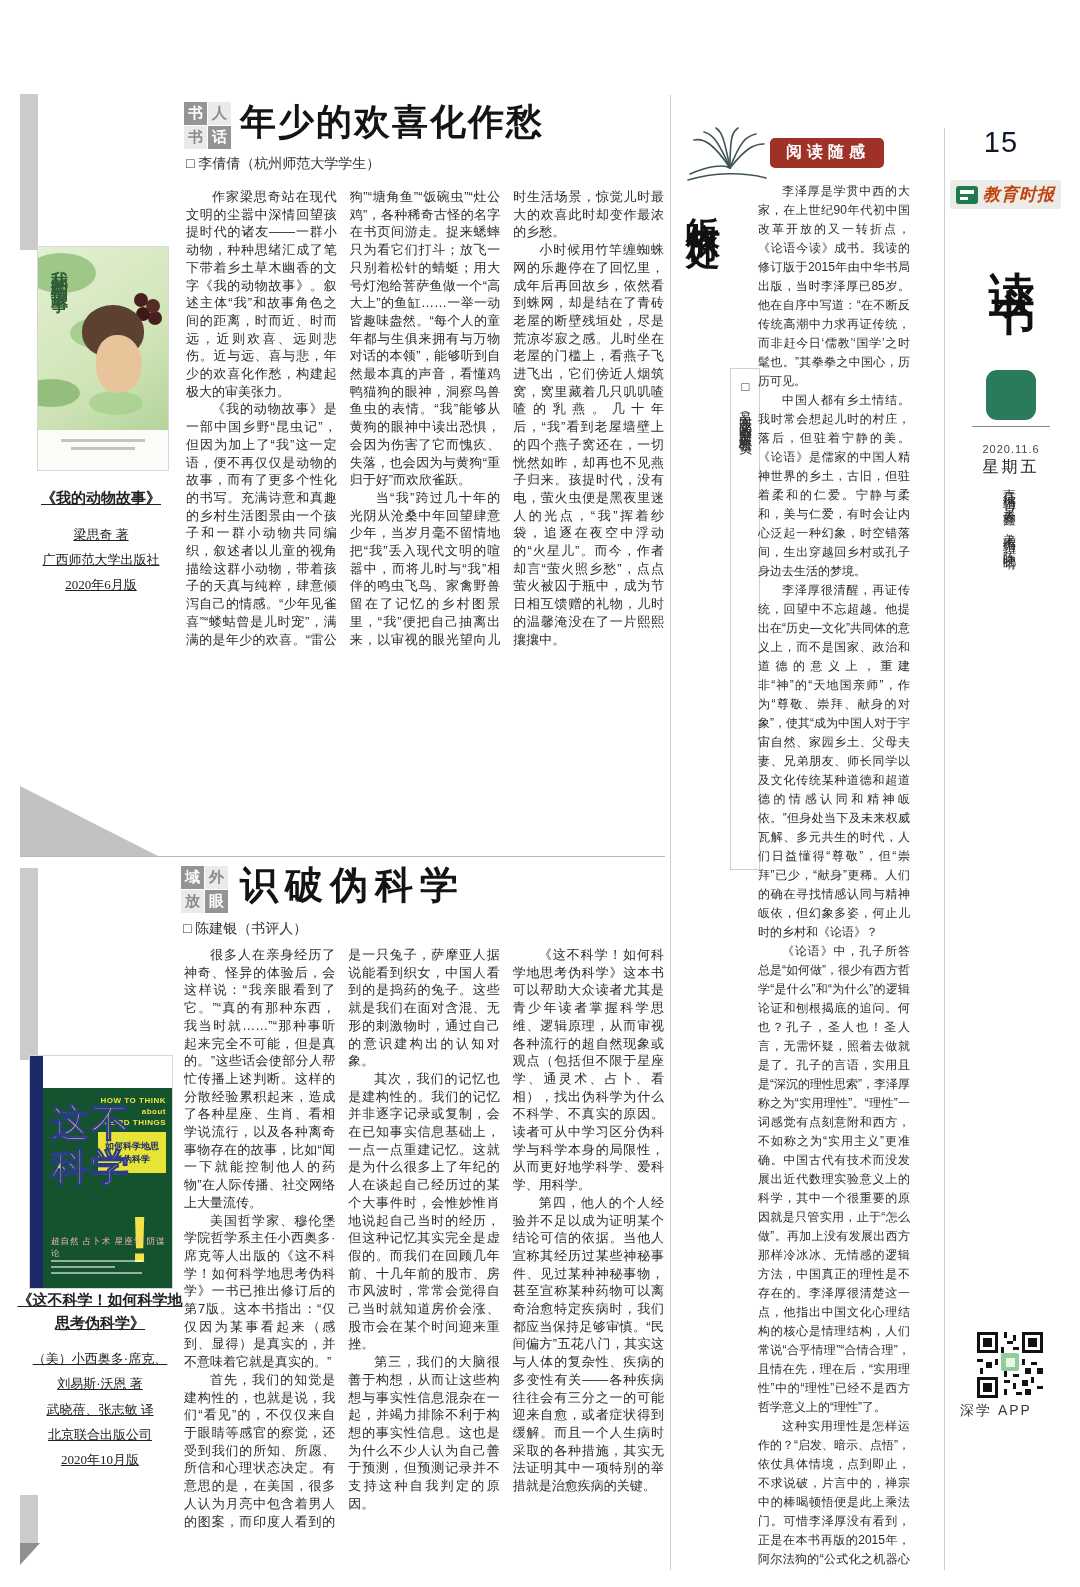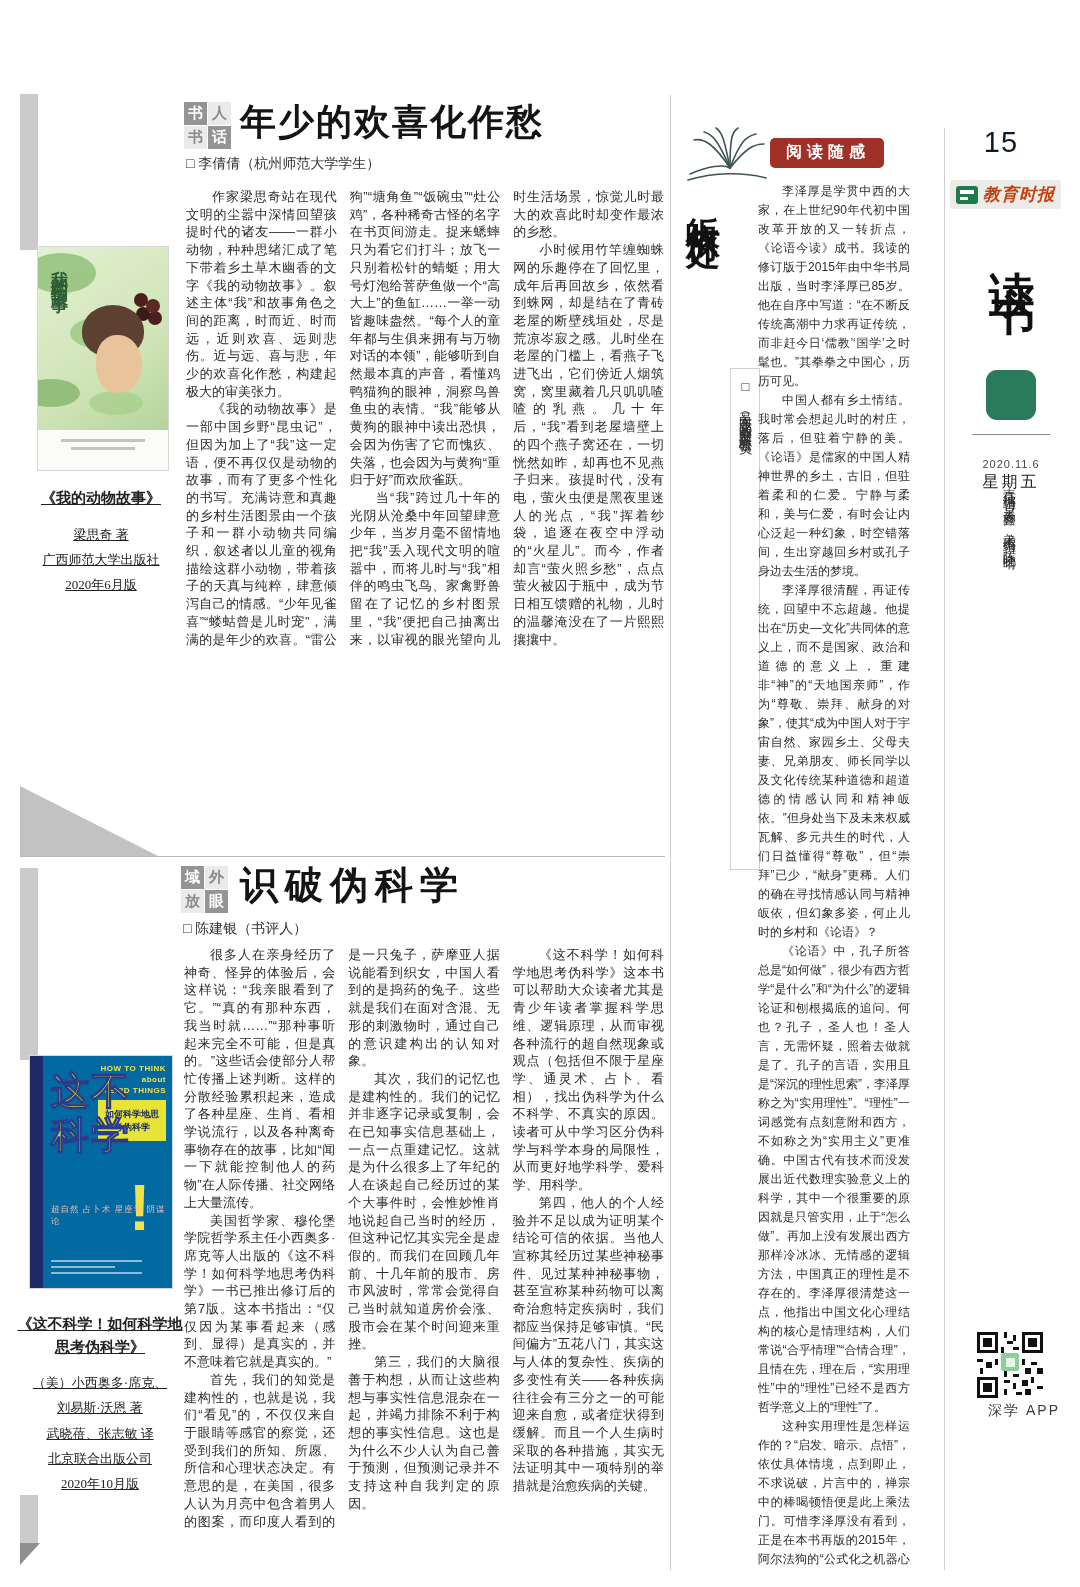--- a/index.html
+++ b/index.html
@@ -35,45 +35,45 @@
   
   .pagenum{font-size:29px;color:#0f172a;letter-spacing:1px;}
   .masthead{display:flex;align-items:center;gap:5px;background:#ebebe8;padding:3px 6px;border-radius:3px;}
   .masthead .mini{width:22px;height:18px;background:#1f7a4e;border-radius:3px;position:relative;}
   .masthead .mini:before{content:"";position:absolute;left:4px;top:4px;right:4px;height:4px;background:#fff;}
   .masthead .mini:after{content:"";position:absolute;left:4px;bottom:4px;width:8px;height:3px;background:#fff;}
   .masthead .mname{font-size:17px;font-weight:bold;font-style:italic;color:#c2410c;letter-spacing:1px;
                    font-family:"Liberation Serif",serif;}
   .dushu{font-family:"DejaVu Serif",serif;font-size:46px;font-weight:bold;color:#101010;letter-spacing:18px;}
   .gsq{width:50px;height:50px;background:#2a7a5c;border-radius:11px;}
-  .datebox{border-top:1px solid #8a8a8a;text-align:center;padding-top:23px;margin-top:8px;}
+  .datebox{border-top:1px solid #8a8a8a;text-align:center;padding-top:16px;}
   .dateline{font-size:11px;color:#444;letter-spacing:1px;}
   .weekday{font-size:16px;color:#222;margin-top:2px;letter-spacing:3px;}
   .credits{font-size:13px;color:#2b2b2b;letter-spacing:3px;}
-  .qr-cap{font-size:14px;color:#3a3a3a;text-align:right;letter-spacing:2px;}
+  .qr-cap{font-size:14px;color:#3a3a3a;text-align:left;letter-spacing:2px;}
   
   .book1{background:linear-gradient(145deg,#e3f0d3 0%,#cfe4b6 55%,#a9cd8f 100%);
          box-shadow:0 0 0 1px #d8d8d8;overflow:hidden;}
   .b1-title{font-family:"Liberation Serif",serif;font-weight:bold;font-size:17px;color:#2f5d35;letter-spacing:5px;}
   .b1-leaf{width:70px;height:40px;border-radius:50%;background:#8fbf77;opacity:.8;
            box-shadow:40px 60px 0 -4px #9cc884,-10px 120px 0 -6px #86b56e,55px 130px 0 -8px #a8d18e;}
   .b1-hair{width:62px;height:52px;border-radius:50% 50% 45% 45%;background:#5d4130;}
   .b1-face{width:46px;height:58px;border-radius:46% 54% 52% 48%;background:#e9c49a;}
   .b1-berry{width:14px;height:14px;border-radius:50%;background:#49201d;
             box-shadow:12px 6px 0 #5a2a24,2px 14px 0 #3c1a18,14px 18px 0 #49201d;}
   .b1-band{background:#fbfbf8;}
   .b1-line{height:3px;background:#c3c3c3;margin:5px auto;}
   
   .cap{text-align:center;font-family:"Liberation Serif",serif;color:#222;text-decoration:underline;}
   .cap-title{font-size:15px;font-weight:bold;line-height:1.5;margin-bottom:12px;}
   .cap-line{font-size:13px;line-height:1.95;}
   
   .book2{display:flex;box-shadow:0 0 0 1px #d8d8d8;}
   .b2-spine{width:13px;background:#1c2a68;}
-  .b2-front{position:relative;flex:1;background:#0369a1;overflow:hidden;}
+  .b2-front{position:relative;flex:1;background:#14532d;overflow:hidden;margin-top:32px;}
   .b2-eng{position:absolute;right:6px;top:8px;text-align:right;color:#f2e24a;font-weight:bold;
           font-size:8px;line-height:1.35;letter-spacing:.5px;}
   .b2-sub{position:absolute;right:6px;top:44px;background:#e8e437;color:#1c2a68;font-weight:bold;
           font-size:9px;padding:8px 3px;line-height:1.4;width:62px;text-align:center;}
   .b2-big{position:absolute;left:8px;top:14px;color:#cdd82f;font-weight:bold;font-size:38px;
           line-height:1.15;letter-spacing:2px;text-shadow:0 0 1px #2a3a8c;
           -webkit-text-stroke:1px #2a3a8c;}
   .b2-ex{position:absolute;left:86px;top:120px;color:#f2e24a;font-size:64px;font-weight:bold;line-height:1;}
   .b2-topics{position:absolute;left:8px;top:148px;font-size:8.5px;color:#f0b9ae;letter-spacing:1px;}
   .b2-fine{position:absolute;left:8px;bottom:10px;right:30px;}
@@ -167,21 +167,21 @@
       <div class="b2-ex">!</div>
       <div class="b2-topics">超自然 占卜术 星座学 阴谋论</div>
       <div class="b2-fine">
           <div></div>
           <div></div>
           <div></div>
         </div>
     </div>
   </div>
 
-  <div class="abs cap" style="left:14px;top:1289px;width:172px;margin-top:24px;">
+  <div class="abs cap" style="left:14px;top:1289px;width:172px;">
     <div class="cap-title">《这不科学！如何科学地思考伪科学》</div>
     <div>
         <div class="cap-line">（美）小西奥多·席克、</div>
         <div class="cap-line">刘易斯·沃恩 著</div>
         <div class="cap-line">武晓蓓、张志敏 译</div>
         <div class="cap-line">北京联合出版公司</div>
         <div class="cap-line">2020年10月版</div>
       </div>
   </div>
 

